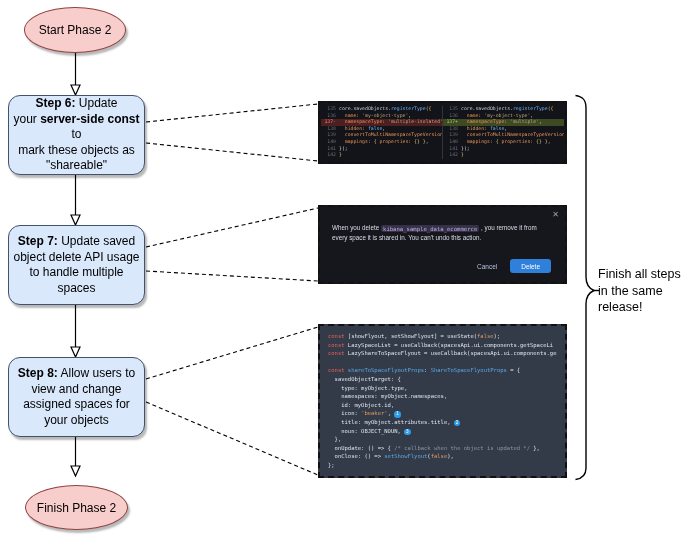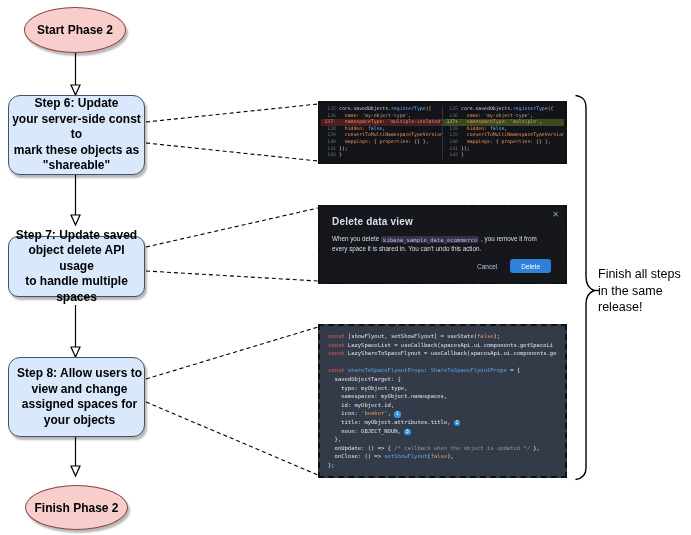--- a/index.html
+++ b/index.html
@@ -2,30 +2,30 @@
 <html><head>
 <meta charset="utf-8">
 <style>
   html,body{margin:0;padding:0;}
   body{
     width:691px;height:535px;position:relative;background:#ffffff;
     font-family:"Liberation Sans",sans-serif;overflow:hidden;
   }
   
   .shape{position:absolute;box-sizing:border-box;display:flex;align-items:center;
-    justify-content:center;text-align:center;color:#000;font-weight:bold;}
+    justify-content:center;text-align:center;color:#000;}
   .ellipse{background:#f8cecc;border:1px solid #8f4340;border-radius:50%;
     box-shadow:2px 3px 2px rgba(0,0,0,0.28);font-size:12px;}
   .stepbox{background:#dae8fc;border:1px solid #42526b;border-radius:12px;
     box-shadow:2px 3px 2px rgba(0,0,0,0.28);font-size:12px;line-height:15.5px;padding:4px 2px;}
   .steptext{white-space:pre-line;}
   #start-node{left:24px;top:7px;width:102px;height:46px;}
   #step6-node{left:8px;top:95px;width:137px;height:80px;}
-  #step7-node{left:8px;top:236px;width:137px;height:61px;border-radius:10px;}
-  #step8-node{left:8px;top:357px;width:137px;height:80px;justify-content:flex-end;}
+  #step7-node{left:8px;top:225px;width:137px;height:80px;}
+  #step8-node{left:8px;top:357px;width:137px;height:80px;}
   #finish-node{left:25px;top:485px;width:103px;height:45px;}
   #release-note{position:absolute;left:598px;top:266px;width:95px;
     font-size:12.5px;line-height:16.5px;color:#000;}
   
   #connector-overlay{position:absolute;left:0;top:0;pointer-events:none;}
   
   .panel{position:absolute;box-sizing:border-box;border:2px dashed #111;}
   
   #panel-diff{left:318px;top:101px;width:249px;height:63px;background:#131419;
     display:flex;font-family:"DejaVu Sans Mono",monospace;font-size:4.8px;
@@ -142,21 +142,20 @@
       <div class="diff-row added"><span class="gut">137+</span><span><span class="tk-pr">  namespaceType:</span><span class="tk-st"> 'multiple'</span><span class="tk-pl">,</span></span></div>
       <div class="diff-row"><span class="gut">138</span><span><span class="tk-pr">  hidden:</span><span class="tk-bl"> false</span><span class="tk-pl">,</span></span></div>
       <div class="diff-row"><span class="gut">139</span><span><span class="tk-pr">  convertToMultiNamespaceTypeVersion:</span></span></div>
       <div class="diff-row"><span class="gut">140</span><span><span class="tk-pr">  mappings:</span><span class="tk-br"> { </span><span class="tk-pr">properties:</span><span class="tk-br"> {} },</span></span></div>
       <div class="diff-row"><span class="gut">141</span><span><span class="tk-pl">});</span></span></div>
       <div class="diff-row"><span class="gut">142</span><span><span class="tk-br">}</span></span></div>
     </div>
 </div>
 
 <div id="panel-modal" class="panel">
-  <div class="modal-title">Delete data view</div>
   <div class="modal-close">✕</div>
   <div class="modal-body">
     <span>When you delete </span><span class="code-chip">kibana_sample_data_ecommerce</span><span> , you remove it from every space it is shared in. You can't undo this action.</span>
   </div>
   <div class="modal-footer">
     <span class="btn-cancel">Cancel</span>
     <span class="btn-delete">Delete</span>
   </div>
 </div>
 

